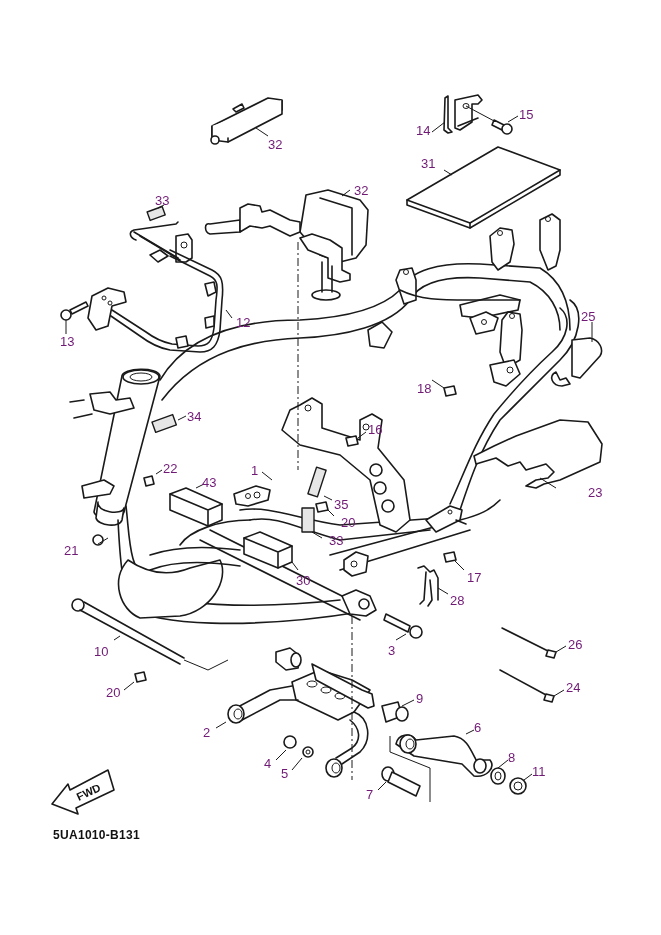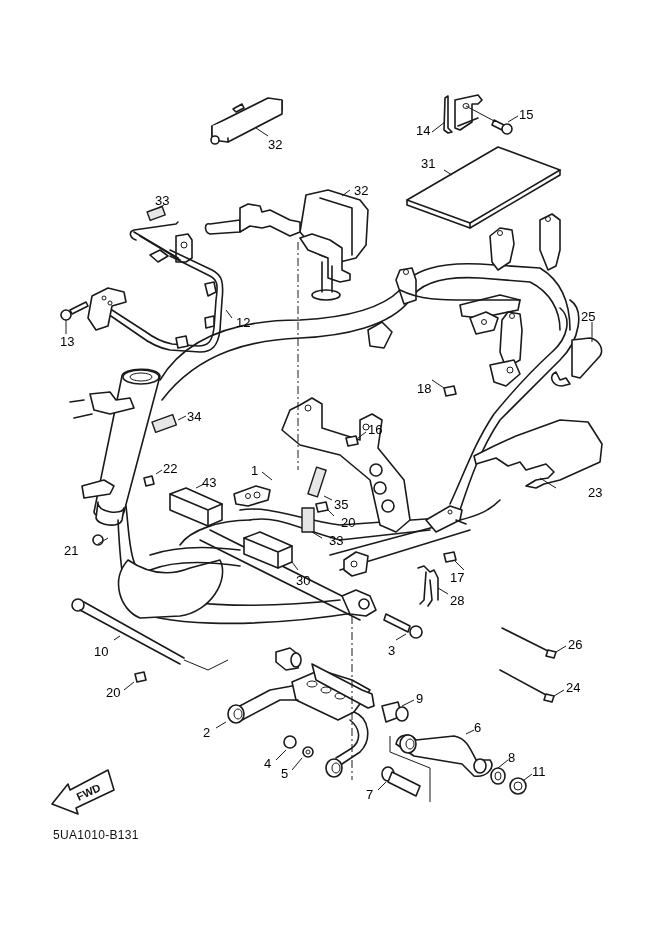--- a/index.html
+++ b/index.html
@@ -3,22 +3,22 @@
 <meta charset="utf-8">
 <style>
   html, body { margin:0; padding:0; background:#ffffff; }
   #canvas { position:relative; width:661px; height:935px; background:#ffffff; overflow:hidden; }
   svg { position:absolute; left:0; top:0; }
   .ln { fill:none; stroke:#1a1a1a; stroke-width:1.6; stroke-linejoin:round; stroke-linecap:round; }
   .lt { fill:none; stroke:#1a1a1a; stroke-width:1; }
   .pf { fill:#ffffff; stroke:#1a1a1a; stroke-width:1.6; stroke-linejoin:round; }
   .sh { fill:#e6e6e6; stroke:#1a1a1a; stroke-width:1.4; stroke-linejoin:round; }
   .dash { fill:none; stroke:#1a1a1a; stroke-width:1; stroke-dasharray:8 3 2 3; }
-  .lbl { position:absolute; font-family:"Liberation Sans", sans-serif; font-size:13px; color:#000000; line-height:1; white-space:nowrap; }
-  .code { position:absolute; font-family:"Liberation Sans", sans-serif; font-size:12px; font-weight:normal; color:#111; letter-spacing:0.3px; }
+  .lbl { position:absolute; font-family:"Liberation Sans", sans-serif; font-size:13px; color:#701a75; line-height:1; white-space:nowrap; }
+  .code { position:absolute; font-family:"Liberation Sans", sans-serif; font-size:12px; font-weight:bold; color:#111; letter-spacing:0.3px; }
   .fwd { position:absolute; font-family:"Liberation Sans", sans-serif; font-size:11px; font-weight:bold; color:#111; transform:rotate(-25deg); }
 </style>
 </head>
 <body>
 
 <div id="canvas">
 <svg width="661" height="935" viewBox="0 0 661 935">
 
   <g>
     <path class="pf" d="M212,126 L268,98 L282,100 L282,110 L228,138 L212,136 Z"></path>
@@ -324,21 +324,21 @@
 <span class="lbl" style="left:368px;top:423px">16</span>
 <span class="lbl" style="left:187px;top:410px">34</span>
 <span class="lbl" style="left:163px;top:462px">22</span>
 <span class="lbl" style="left:251px;top:464px">1</span>
 <span class="lbl" style="left:202px;top:476px">43</span>
 <span class="lbl" style="left:334px;top:498px">35</span>
 <span class="lbl" style="left:341px;top:516px">20</span>
 <span class="lbl" style="left:329px;top:534px">33</span>
 <span class="lbl" style="left:296px;top:574px">30</span>
 <span class="lbl" style="left:64px;top:544px">21</span>
-<span class="lbl" style="left:450px;top:571px">17</span>
+<span class="lbl" style="left:467px;top:571px">17</span>
 <span class="lbl" style="left:450px;top:594px">28</span>
 <span class="lbl" style="left:588px;top:486px">23</span>
 <span class="lbl" style="left:388px;top:644px">3</span>
 <span class="lbl" style="left:568px;top:638px">26</span>
 <span class="lbl" style="left:566px;top:681px">24</span>
 <span class="lbl" style="left:94px;top:645px">10</span>
 <span class="lbl" style="left:106px;top:686px">20</span>
 <span class="lbl" style="left:203px;top:726px">2</span>
 <span class="lbl" style="left:264px;top:757px">4</span>
 <span class="lbl" style="left:281px;top:767px">5</span>

